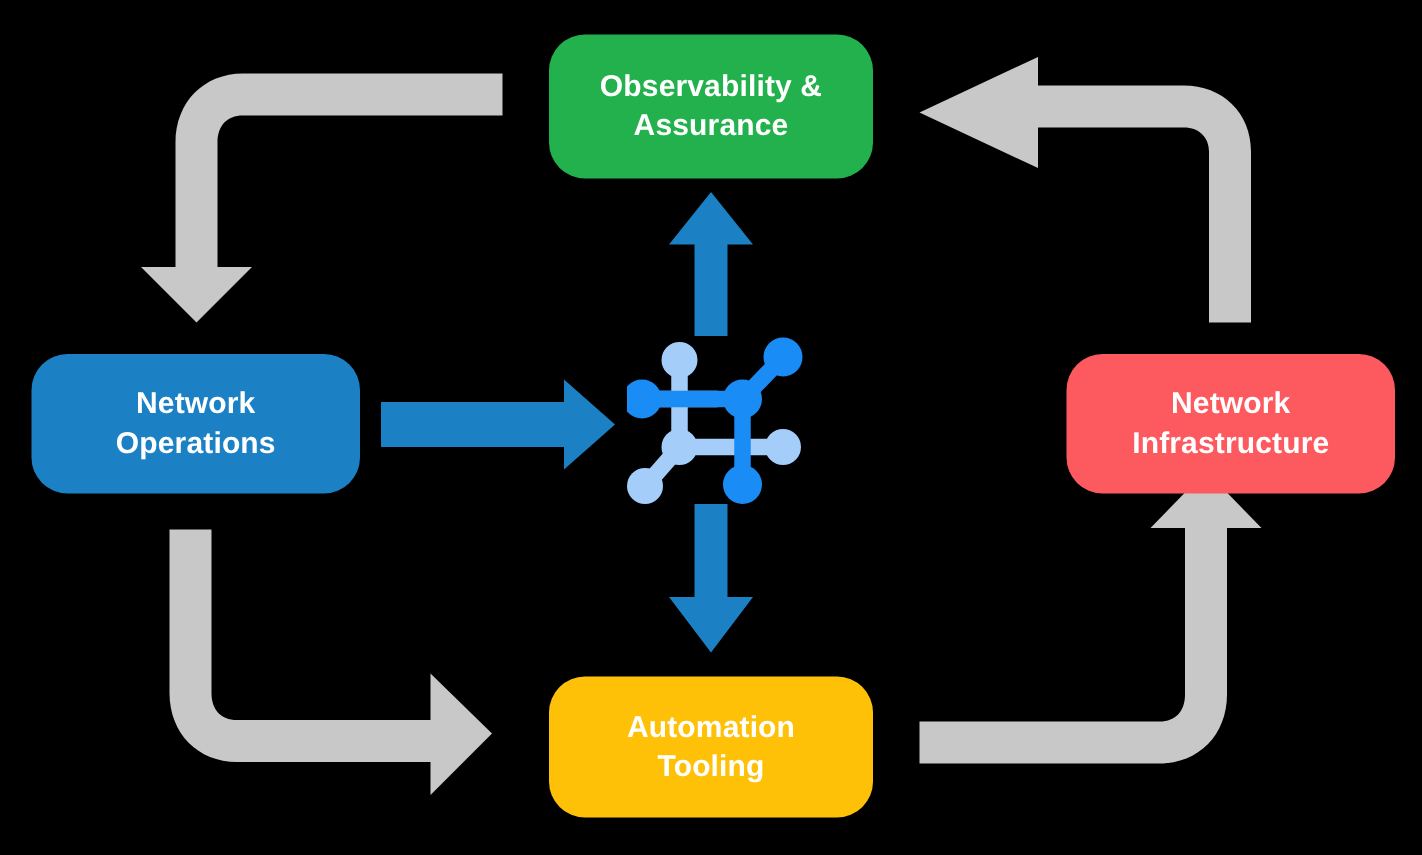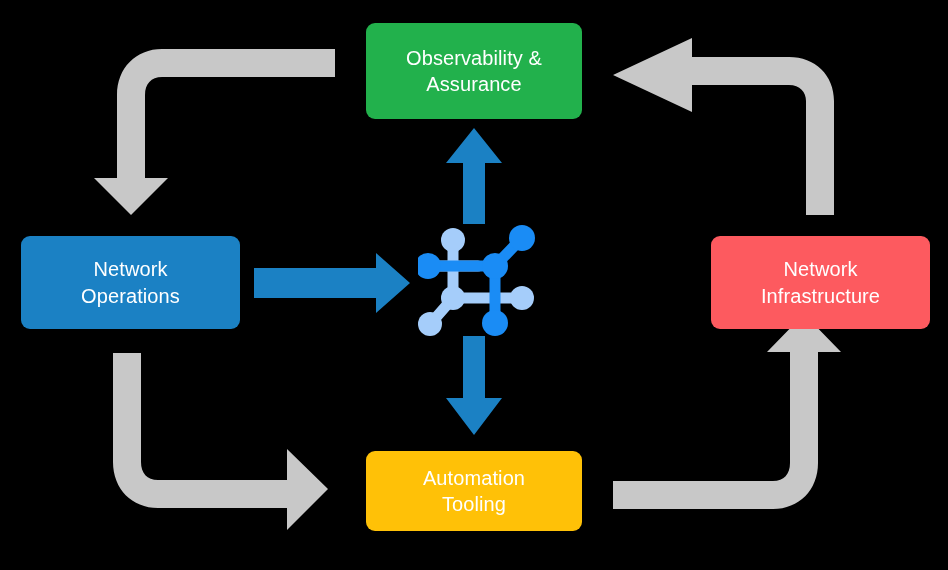--- a/index.html
+++ b/index.html
@@ -16,44 +16,44 @@
     height: 570px;
     background: #000000;
     overflow: hidden;
   }
   .node-box {
     position: absolute;
     display: flex;
     align-items: center;
     justify-content: center;
     text-align: center;
-    border-radius: 9px;
+    border-radius: 24px;
     color: #ffffff;
     font-size: 20px;
     line-height: 1.32;
-    font-weight: 400;
+    font-weight: 700;
     letter-spacing: 0.1px;
     box-sizing: border-box;
     padding: 6px 0;
     white-space: pre-line;
   }
   #box-observability {
     left: 366px; top: 23px; width: 216px; height: 96px;
     background: #22b14c;
   }
   #box-network-operations {
     left: 21px; top: 236px; width: 219px; height: 93px;
     background: #1b81c4;
   }
   #box-network-infrastructure {
     left: 711px; top: 236px; width: 219px; height: 93px;
     background: #fd5a5f;
   }
   #box-automation-tooling {
-    left: 366px; top: 451px; width: 216px; height: 80px;
+    left: 366px; top: 451px; width: 216px; height: 94px;
     background: #ffc107;
   }
   #flow-svg {
     position: absolute;
     left: 0; top: 0;
     width: 948px;
     height: 570px;
   }
   #center-icon {
     position: absolute;

